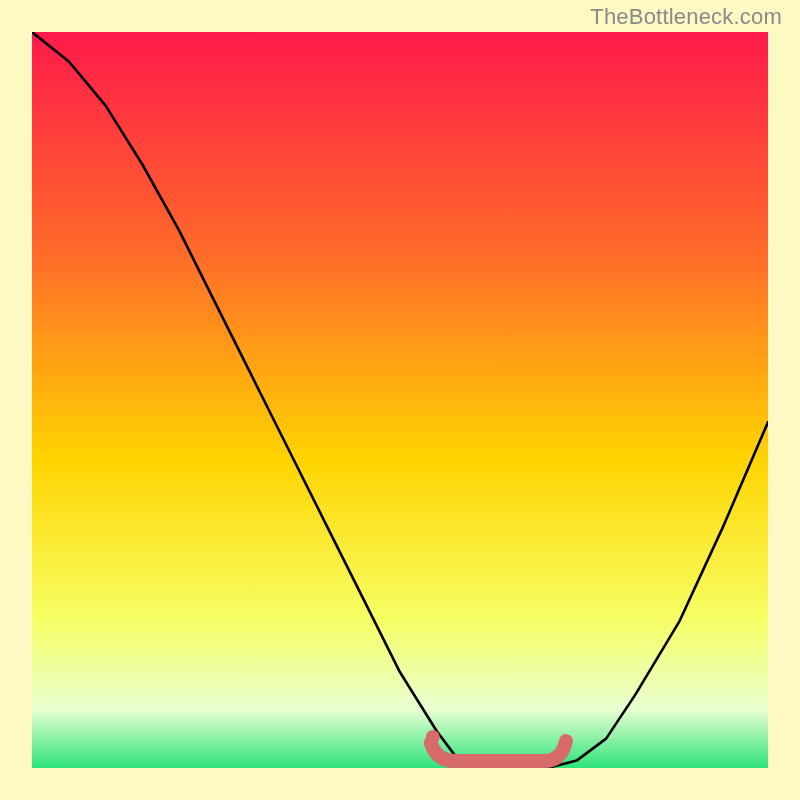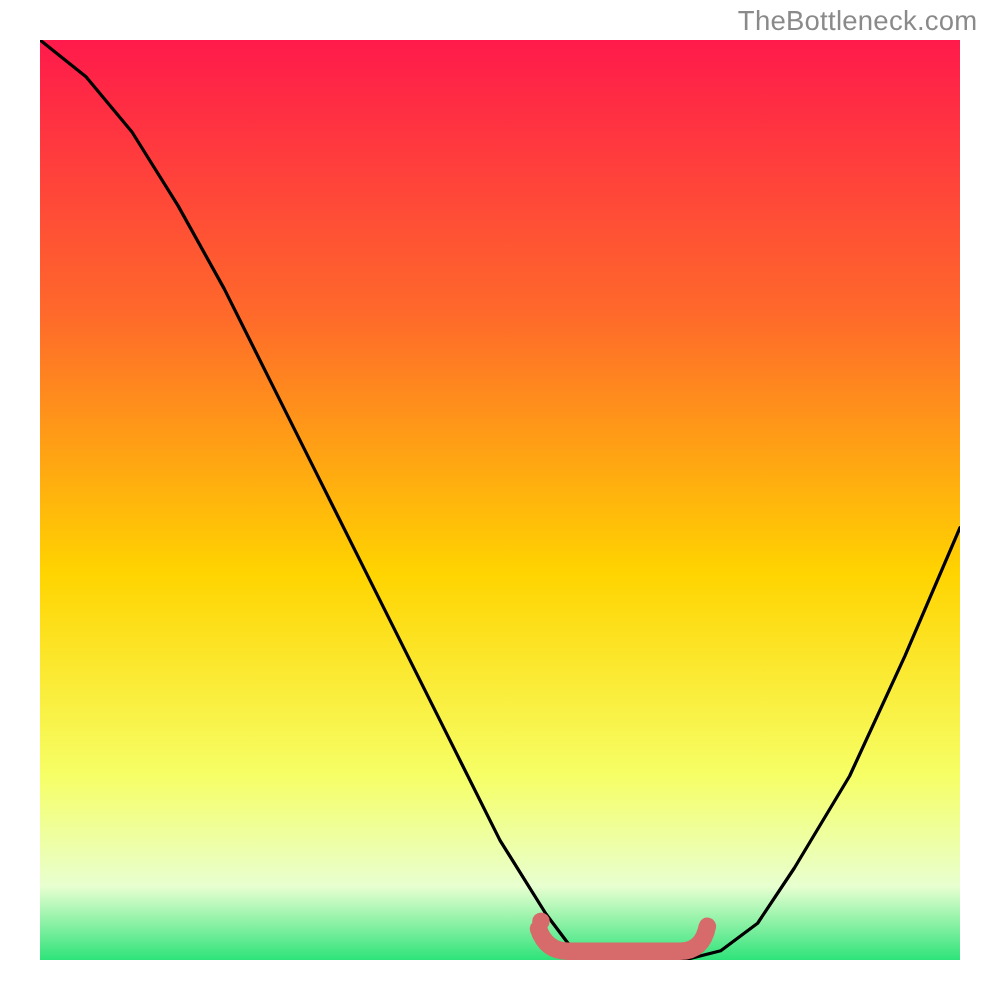--- a/index.html
+++ b/index.html
@@ -8,21 +8,21 @@
     width: 800px;
     height: 800px;
     background: #000;
     overflow: hidden;
     font-family: Arial, Helvetica, sans-serif;
   }
   .outer {
     position: relative;
     width: 800px;
     height: 800px;
-    background: #ffffff;
+    background: #fef9c3;
   }
   .watermark {
     position: absolute;
     top: 4px;
     right: 18px;
     color: #8a8a8a;
     font-size: 22px;
     letter-spacing: 0.2px;
     z-index: 20;
   }

